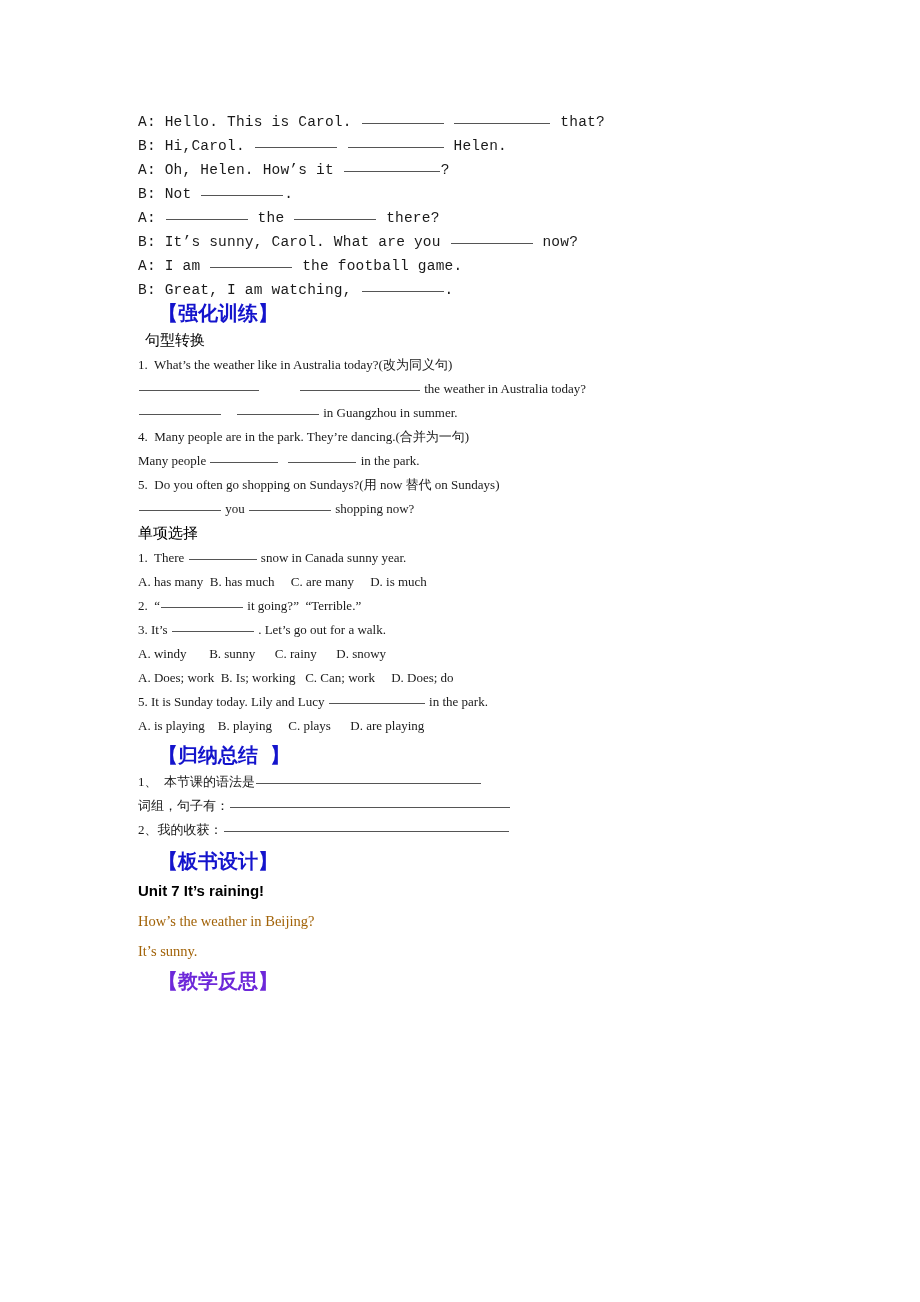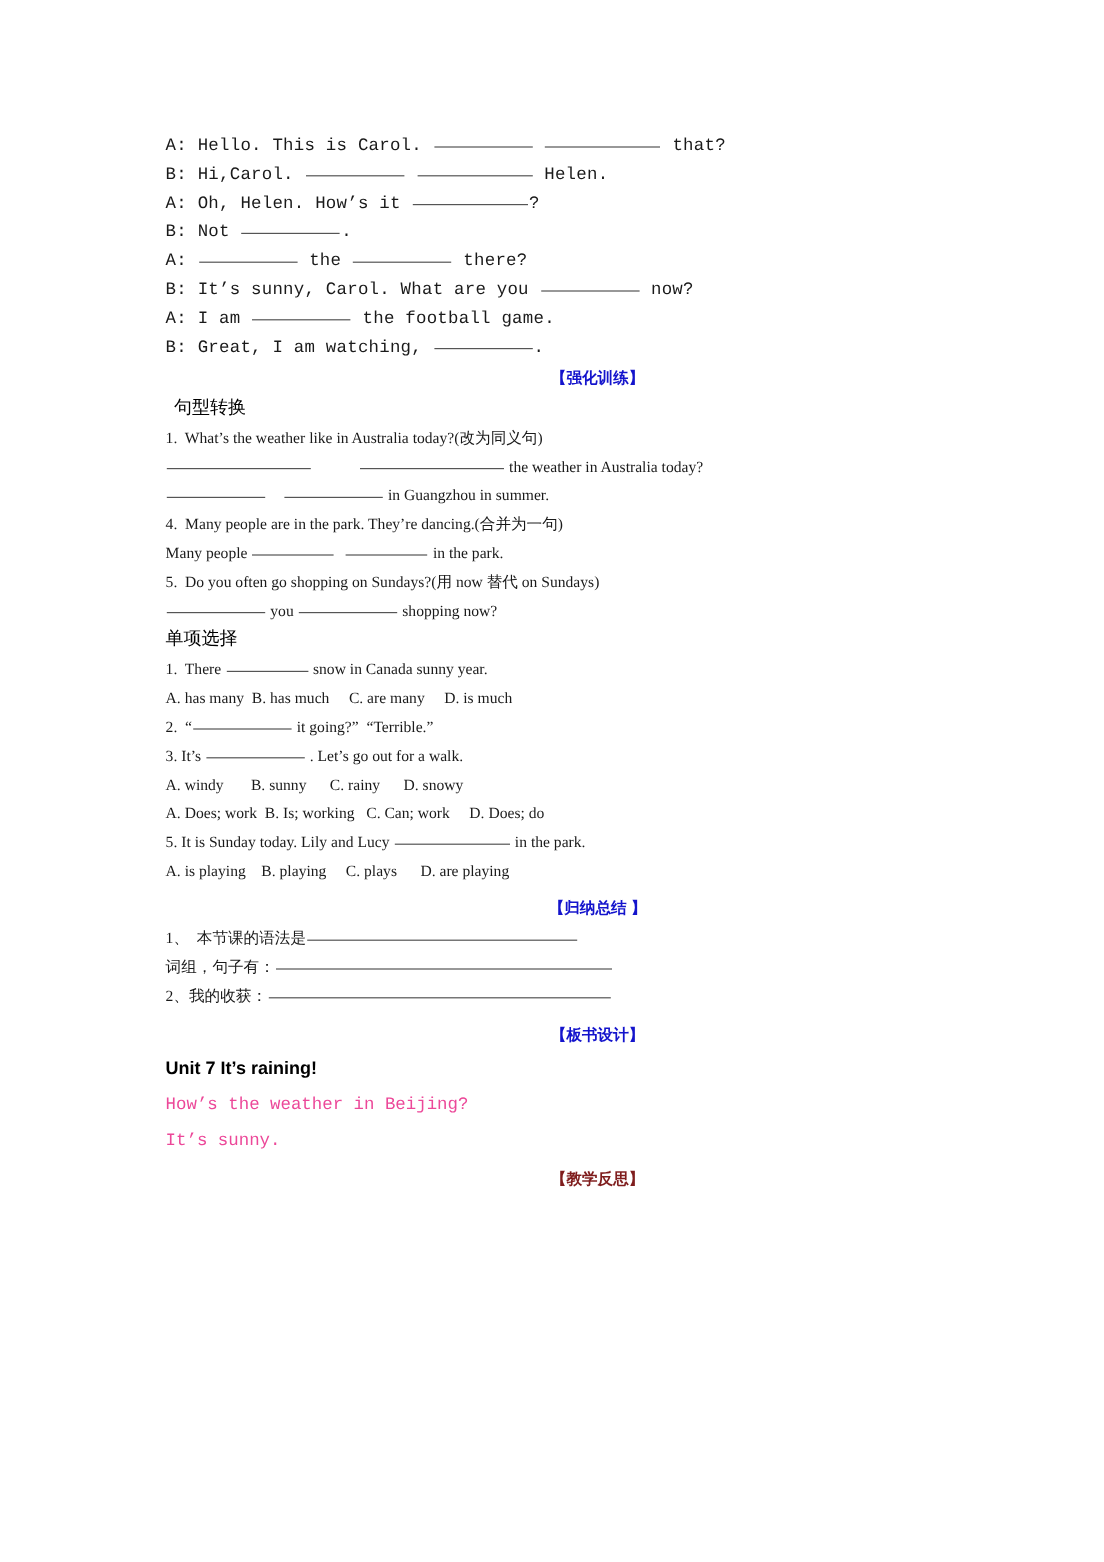--- a/index.html
+++ b/index.html
@@ -40,30 +40,29 @@
     color: #1a1a1a;
   }
   .line.cjk {
     font-family: "Liberation Serif", "DejaVu Serif", serif;
     font-size: 13px;
     letter-spacing: 0;
   }
 
   
   .sec-head {
-    font-family: Liberation Sans, sans-serif;
+    font-family: Liberation Mono, monospace;
     font-weight: bold;
-    font-size: 13px;
+    font-size: 20px;
     line-height: 26px;
     padding-left: 20px;
     white-space: pre;
-    text-align: center;
   }
   .sec-head.blue  { color: #1414cc; }
-  .sec-head.red   { color: #7f1d1d; }
+  .sec-head.red   { color: #6d28d9; }
 
   .sub-head {
     font-family: "Liberation Serif", "DejaVu Serif", serif;
     font-size: 15px;
     line-height: 25px;
     padding-left: 7px;
     white-space: pre;
   }
 
   
@@ -85,25 +84,25 @@
   .ul { text-decoration: underline; }
 
   .bold-line {
     font-family: Liberation Sans, sans-serif;
     font-weight: bold;
     font-size: 15px;
     line-height: 30px;
     white-space: pre;
   }
   .board-line {
-    font-family: Liberation Mono, monospace;
+    font-family: Liberation Serif, serif;
     font-size: 14.5px;
     line-height: 30px;
     white-space: pre;
-    color: #ec4899;
+    color: #a16207;
   }
   .gap { display:inline-block; }
 </style>
 </head>
 <body>
 
 <div class="page">
   <div class="content">
 
     <div>

